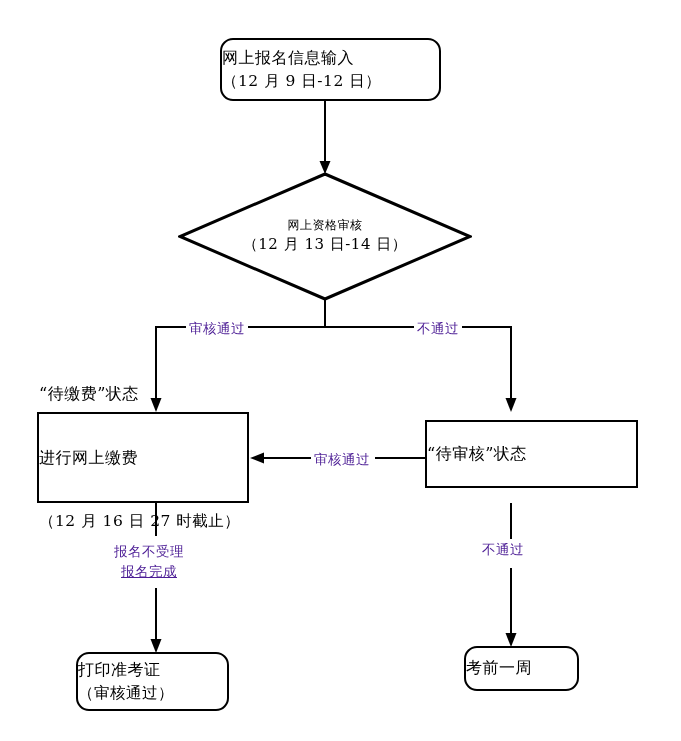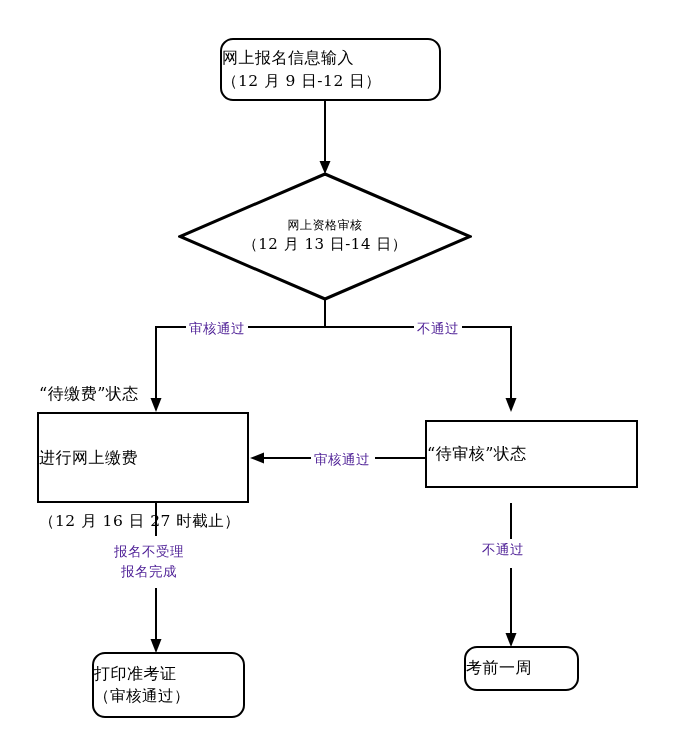--- a/index.html
+++ b/index.html
@@ -163,35 +163,35 @@
   <div class="node sharp" style="left:37px; top:412px; width:212px; height:91px;gap:41px;">
     <span class="line">“待缴费”状态</span>
     <span class="line">进行网上缴费</span>
     <span class="line sub">（12 月 16 日 27 时截止）</span>
   </div>
 
   <div class="node sharp" style="left:425px; top:420px; width:213px; height:68px;">
     <span class="line">“待审核”状态</span>
   </div>
 
-  <div class="node rounded" style="left:92px; top:652px; width:153px; height:66px;">
+  <div class="node rounded" style="left:76px; top:652px; width:153px; height:59px;">
     <span class="line">打印准考证</span>
     <span class="line sub">（审核通过）</span>
   </div>
 
   <div class="node rounded" style="left:464px; top:646px; width:115px; height:45px;">
     <span class="line">考前一周</span>
   </div>
 
   <div class="edge-label" style="left:186px; top:318px;">审核通过</div>
 
   <div class="edge-label" style="left:414px; top:318px;">不通过</div>
 
   <div class="edge-label" style="left:311px; top:449px;">审核通过</div>
 
   <div class="edge-label" style="left:111px; top:541px;">
     <span style="display:block;">报名不受理</span>
-    <span style="display:block;">报名完成</span>
+    <span style="display:block;text-decoration:underline;">报名完成</span>
   </div>
 
   <div class="edge-label" style="left:479px; top:539px;">不通过</div>
 
 </div>
 
 </body></html>

